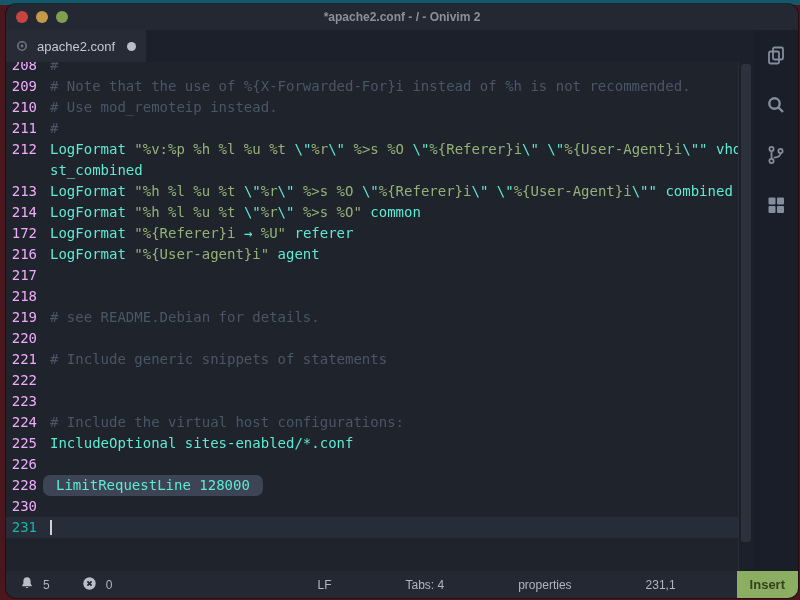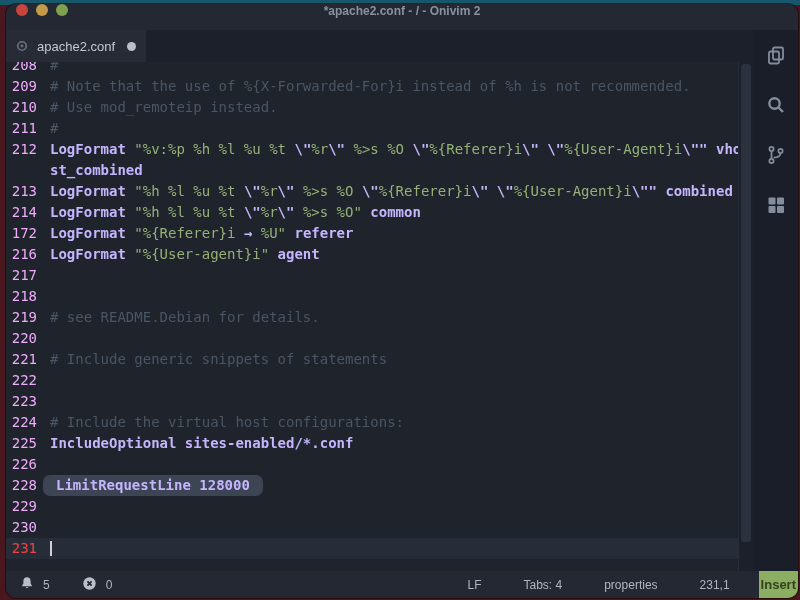--- a/index.html
+++ b/index.html
@@ -8,21 +8,21 @@
   .desktop-top-strip { position:absolute; top:0; left:0; right:0; height:5px; background:#17576b; }
 
   .window {
     position:absolute; top:4px; left:6px; right:2px; bottom:2px;
     background:#1e232c; border-radius:10px; overflow:hidden;
     display:flex; flex-direction:column;
     box-shadow:0 0 0 1px rgba(0,0,0,.45);
   }
 
   
-  .titlebar { height:26px; flex:none; background:#232833; display:flex; position:relative; }
+  .titlebar { height:26px; flex:none; background:#232833; display:flex; align-items:center; position:relative; }
   .lights { display:flex; gap:8px; padding-left:10px; }
   .light { width:12px; height:12px; border-radius:50%; }
   .titlebar .title {
     position:absolute; left:0; right:0; text-align:center;
     font-size:12px; font-weight:bold; color:#8b919c; pointer-events:none;
   }
 
   
   .main { flex:1; display:flex; min-height:0; }
   .editor-col { flex:1; display:flex; flex-direction:column; min-width:0; }
@@ -35,22 +35,22 @@
   .tab .filetype-glyph { flex:none; display:flex; }
   .tab .label { flex:1; }
   .tab .dirty-dot { width:9px; height:9px; border-radius:50%; background:#b9bec7; flex:none; }
 
   .editor { flex:1; position:relative; overflow:hidden; background:#1e232c; }
   .rows { position:absolute; top:-7px; left:0; right:15px;
           font-family:"DejaVu Sans Mono", monospace; font-size:14px; }
   .row { display:flex; height:21px; line-height:21px; white-space:pre; }
   .row.active { background:#272d38; }
   .gutter { flex:none; width:44px; text-align:right; padding-right:13px; color:#f0abfc; }
-  .row.active .gutter { color:#ef4444; }
-  .seg-code { color:#c4b5fd;font-weight:bold; }
+  .row.active .gutter { color:#14b8a6; }
+  .seg-code { color:#5eead4; }
   .seg-comment { color:#4b5665; }
   .seg-green { color:#96b177; }
   .pill { background:#3d4554; border-radius:7px; padding:0 13px; margin-left:-7px; }
   .cursor-bar { display:inline-block; width:2px; height:15px; margin-top:3px; background:#ccd1d8; }
 
   .scrollbar { position:absolute; top:0; right:0; bottom:0; width:15px;
                background:#1b202a; border-left:1px solid #272d37; }
   .scroll-thumb { position:absolute; top:2px; left:2px; right:2px; height:94%;
                   background:#2b323d; border-radius:3px; }
 
@@ -59,23 +59,23 @@
   .activity-item { height:50px; width:45px; display:flex; align-items:center; justify-content:center; }
   .activity-item svg { stroke:#848d9b; fill:none; stroke-width:1.8; }
   .activity-item svg .fill { fill:#848d9b; stroke:none; }
 
   
   .statusbar { height:27px; flex:none; background:#232833; display:flex; align-items:center;
                font-size:12px; color:#b0b6bf; }
   .status-left { display:flex; align-items:center; gap:10px; padding-left:14px; }
   .status-group { display:flex; align-items:center; gap:9px; }
   .status-group + .status-group { margin-left:22px; }
-  .status-right { margin-left:auto; display:flex; align-items:center; height:100%; }
+  .status-right { margin-left:auto; display:flex; align-items:center; height:100%;gap:32px; }
   .status-cell { padding:0 21px; }
-  .mode-badge { height:100%; display:flex; align-items:center; padding:0 2px;
+  .mode-badge { height:100%; display:flex; align-items:center; padding:0 13px;
                 background:#8cae62; color:#33411f; font-weight:bold; font-size:13px; margin-left:8px; }
   .bell-icon svg .fill, .error-icon svg .fill { fill:#b9bec7; stroke:none; }
 </style>
 </head>
 <body>
 
 <div class="desktop-top-strip"></div>
 
 <div class="window">
 
@@ -120,21 +120,20 @@
             <div class="row"><span class="gutter">218</span></div>
             <div class="row"><span class="gutter">219</span><span class="seg-comment"># see README.Debian for details.</span></div>
             <div class="row"><span class="gutter">220</span></div>
             <div class="row"><span class="gutter">221</span><span class="seg-comment"># Include generic snippets of statements</span></div>
             <div class="row"><span class="gutter">222</span></div>
             <div class="row"><span class="gutter">223</span></div>
             <div class="row"><span class="gutter">224</span><span class="seg-comment"># Include the virtual host configurations:</span></div>
             <div class="row"><span class="gutter">225</span><span class="seg-code">IncludeOptional sites-enabled/*.conf</span></div>
             <div class="row"><span class="gutter">226</span></div>
             <div class="row"><span class="gutter">228</span><span class="pill"><span class="seg-code">LimitRequestLine 128000</span></span></div>
-            <div class="row"><span class="gutter">229</span></div>
             <div class="row"><span class="gutter">230</span></div>
             <div class="row active"><span class="gutter">231</span><span class="cursor-bar"></span></div>
           </div>
         <div class="scrollbar">
           <div class="scroll-thumb"></div>
         </div>
       </div>
     </div>
 
     <div class="activitybar">

